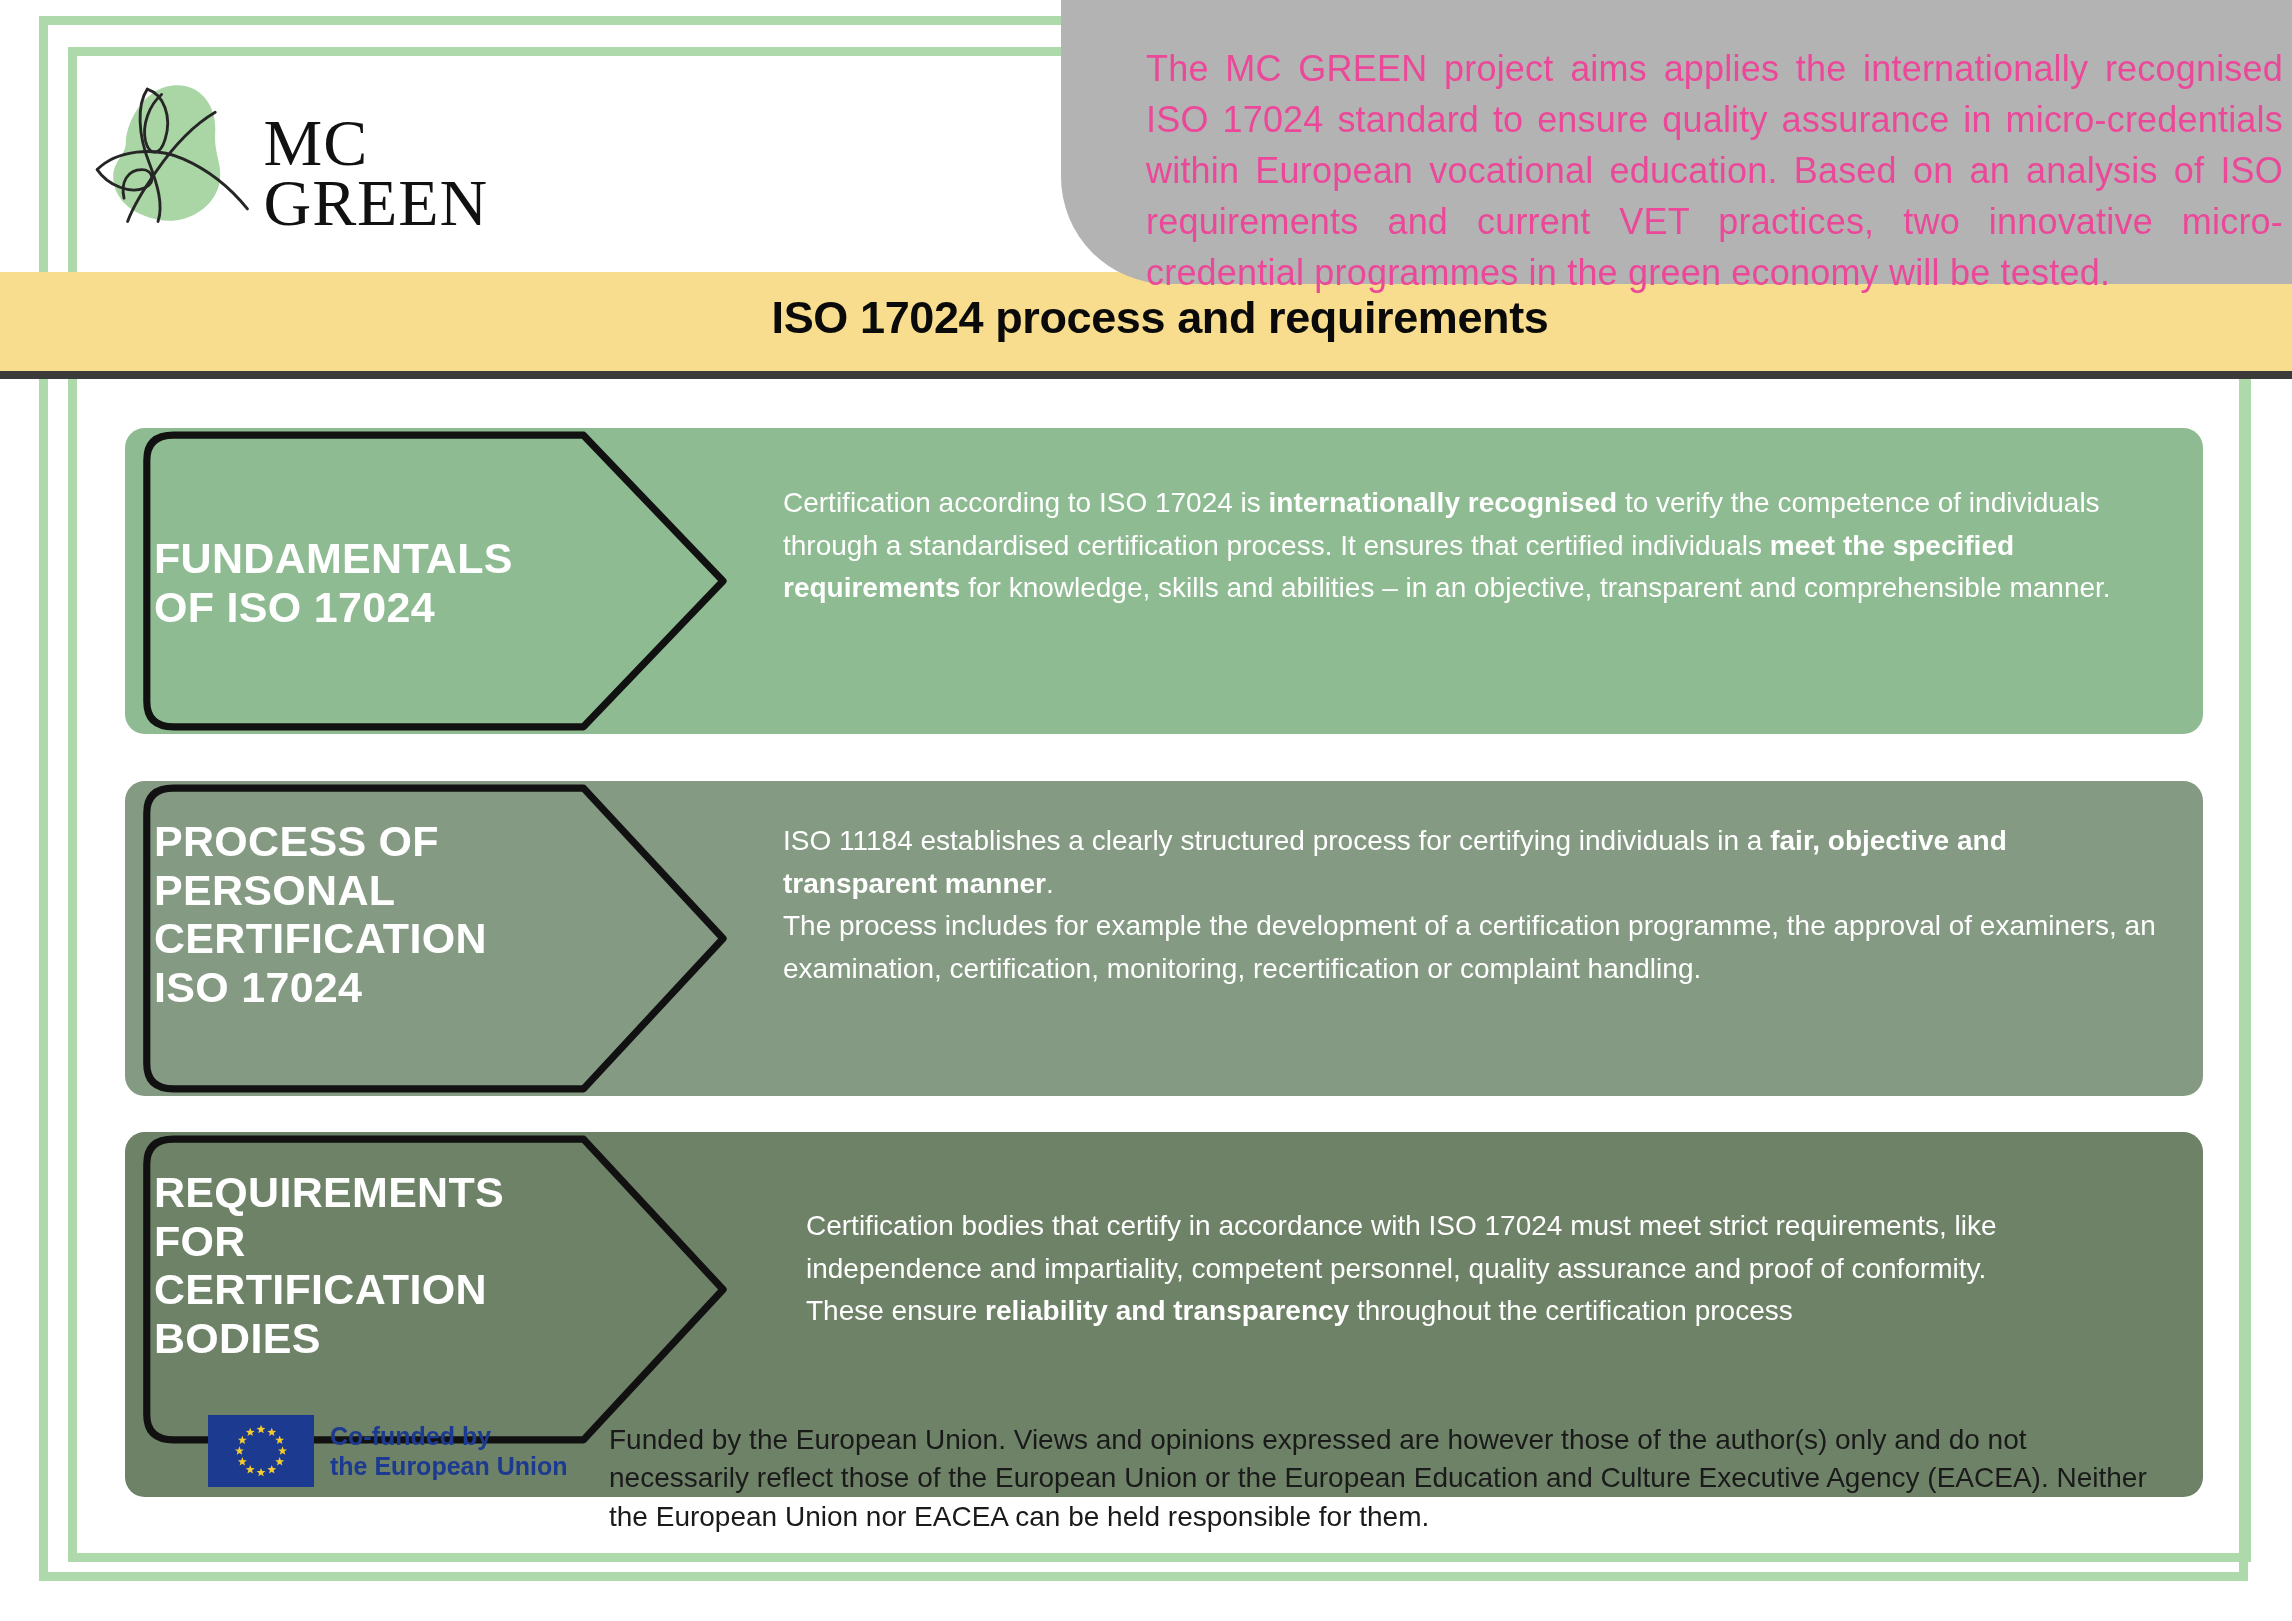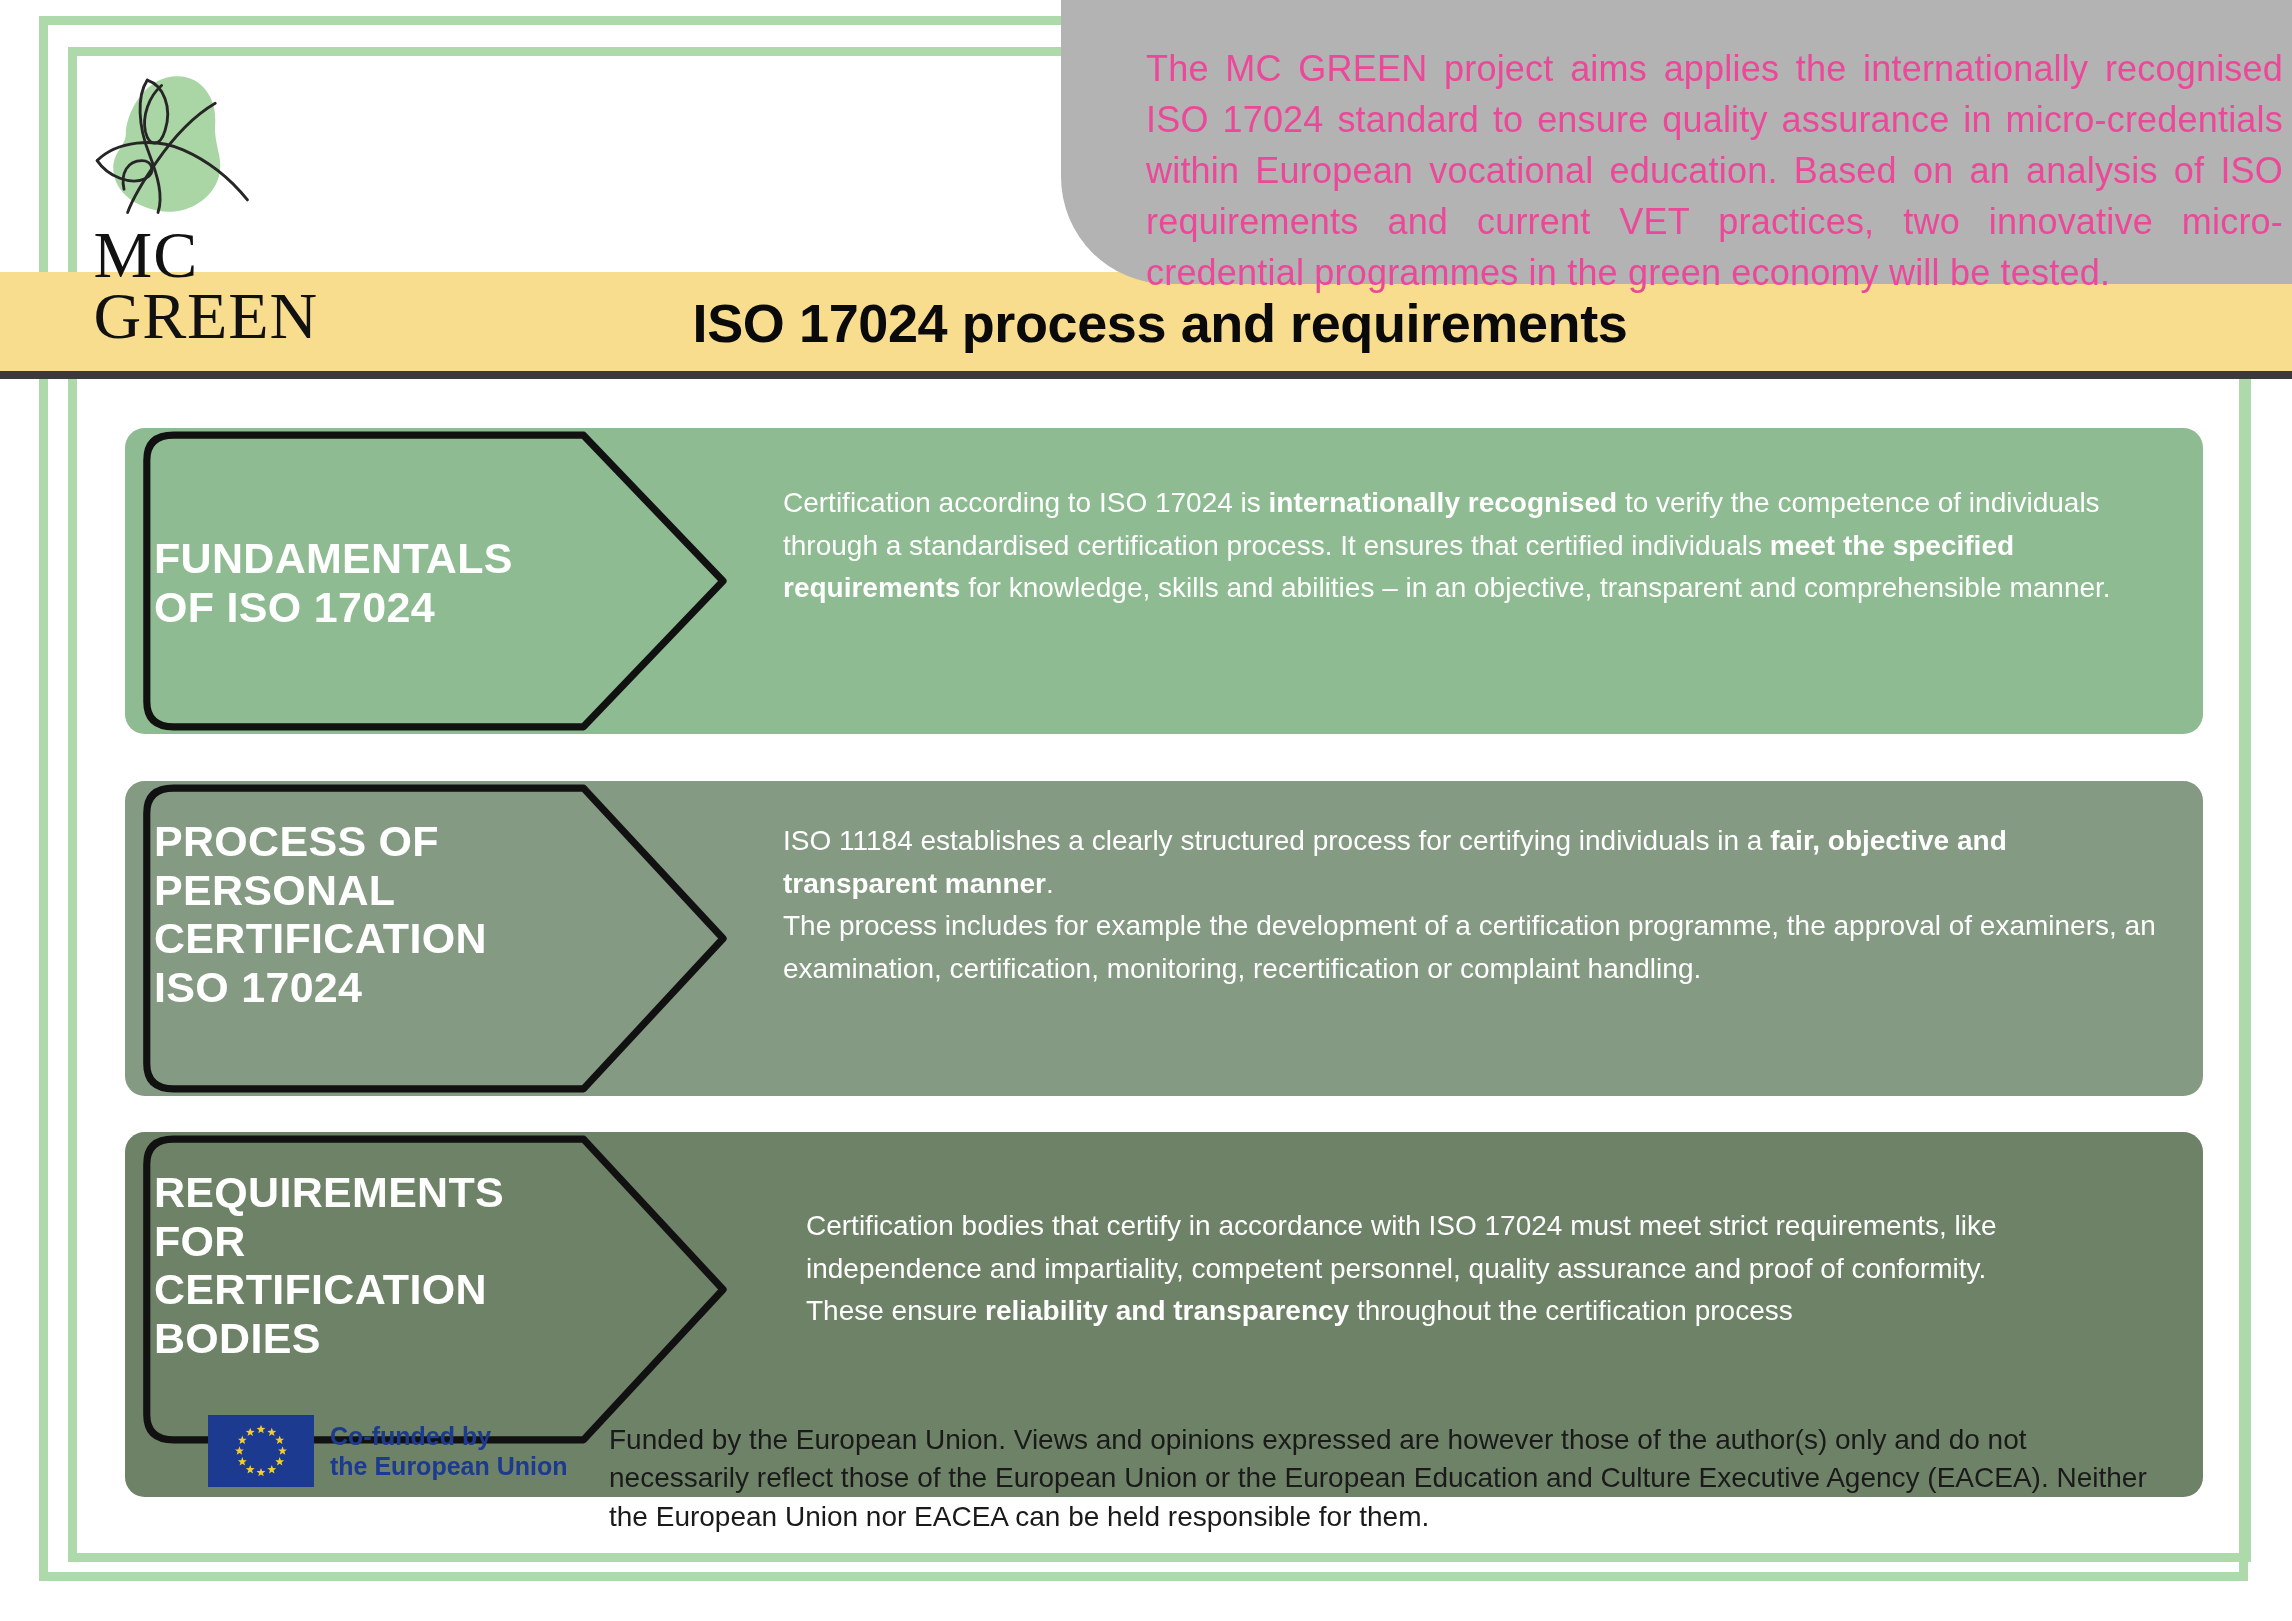--- a/index.html
+++ b/index.html
@@ -33,23 +33,22 @@
     width: 2183px; height: 1515px;
     border: 9.9px solid #aed9ab;
     pointer-events: none;
   }
 
   
   .logo-wrap {
     position: absolute;
     left: 90px; top: 64px;
     width: 537px; height: 170px;
-    display: flex; align-items: flex-start;
+    display: flex; align-items: flex-end;
     z-index: 5;
-    flex-direction: column;
   }
   .logo-mark { width: 170px; height: 161px; flex: 0 0 auto; }
   .logo-text {
     margin-left: 3.6px;
     font-family: "Liberation Serif", serif;
     line-height: 0.92;
     color: #111111;
   }
   .logo-text .l1 { font-size: 66px; letter-spacing: 0.9px; display:block; }
   .logo-text .l2 { font-size: 66px; letter-spacing: 0.9px; display:block; }
@@ -82,21 +81,21 @@
     width: 2293px; height: 107px;
     background: #f8dd8e;
     border-bottom: 8px solid #3a3a3a;
     z-index: 3;
   }
   .title-text {
     position: absolute;
     left: 0; top: 292px;
     width: 2293px;
     text-align: center;
-    font-size: 54px;
+    font-size: 45px;
     font-weight: bold;
     color: #0a0a0a;
     letter-spacing: -0.4px;
     z-index: 7;
     padding-left: 27px;
   }
 
   
   .section {
     position: absolute;

